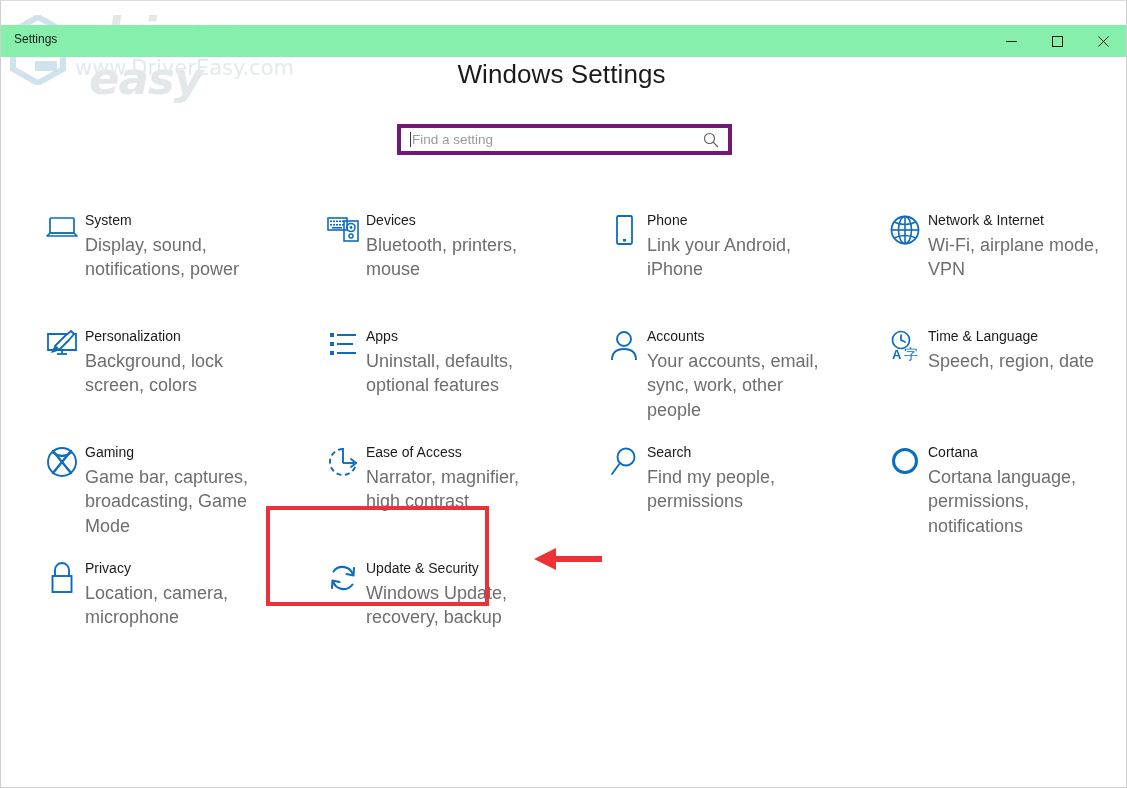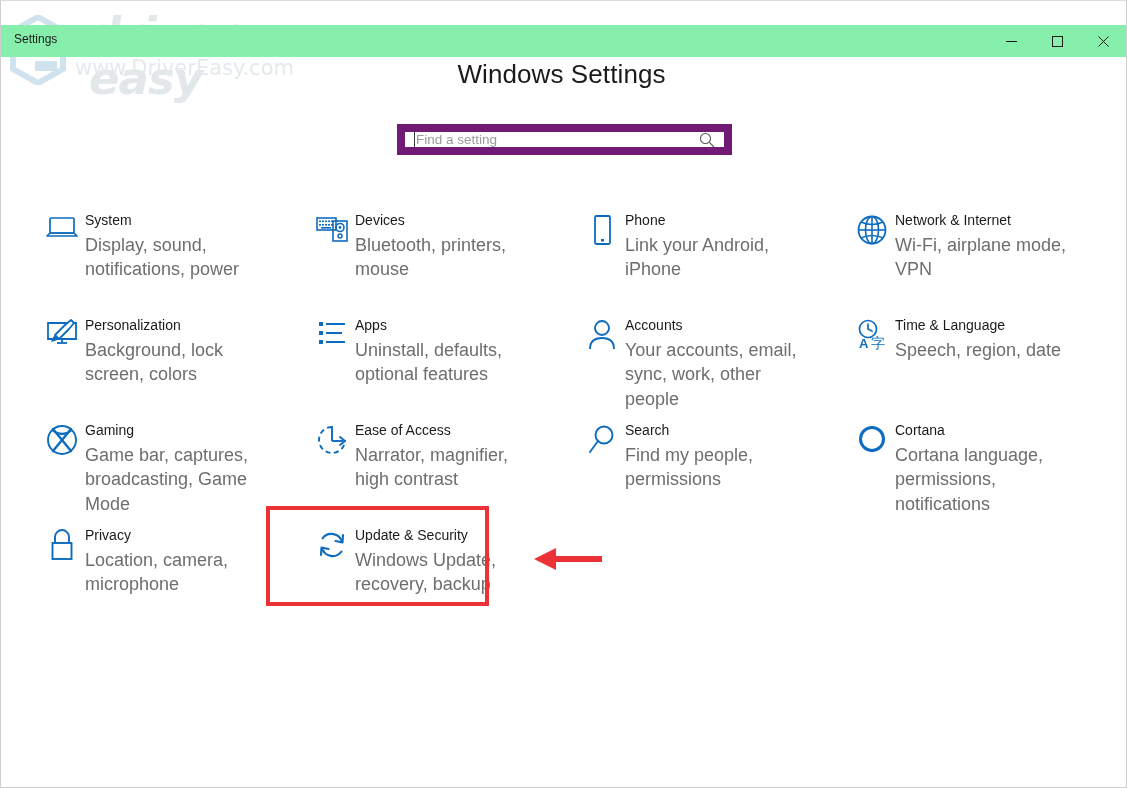--- a/index.html
+++ b/index.html
@@ -116,21 +116,21 @@
     font-family: "Liberation Sans", sans-serif;
     z-index: 10;
   }
 
   .search-wrap {
     position: absolute;
     top: 123px;
     left: 396px;
     width: 335px;
     height: 31px;
-    border: 8px solid #701a75;
+    border: 4px solid #701a75;
     background: #ffffff;
     display: flex;
     align-items: center;
     z-index: 10;
   }
   .search-caret {
     width: 1px;
     height: 15px;
     background: #3a3a3a;
     margin-left: 9px;
@@ -155,20 +155,21 @@
   
   .grid {
     position: absolute;
     top: 206px;
     left: 38px;
     width: 1058px;
     display: grid;
     grid-template-columns: repeat(4, 270px);
     grid-auto-rows: 105px;
     z-index: 10;
+    gap: 11px;
   }
   .tile {
     display: flex;
     align-items: flex-start;
     padding: 4px 10px 0 0;
     cursor: default;
   }
   .tile-icon {
     width: 46px;
     min-width: 46px;

